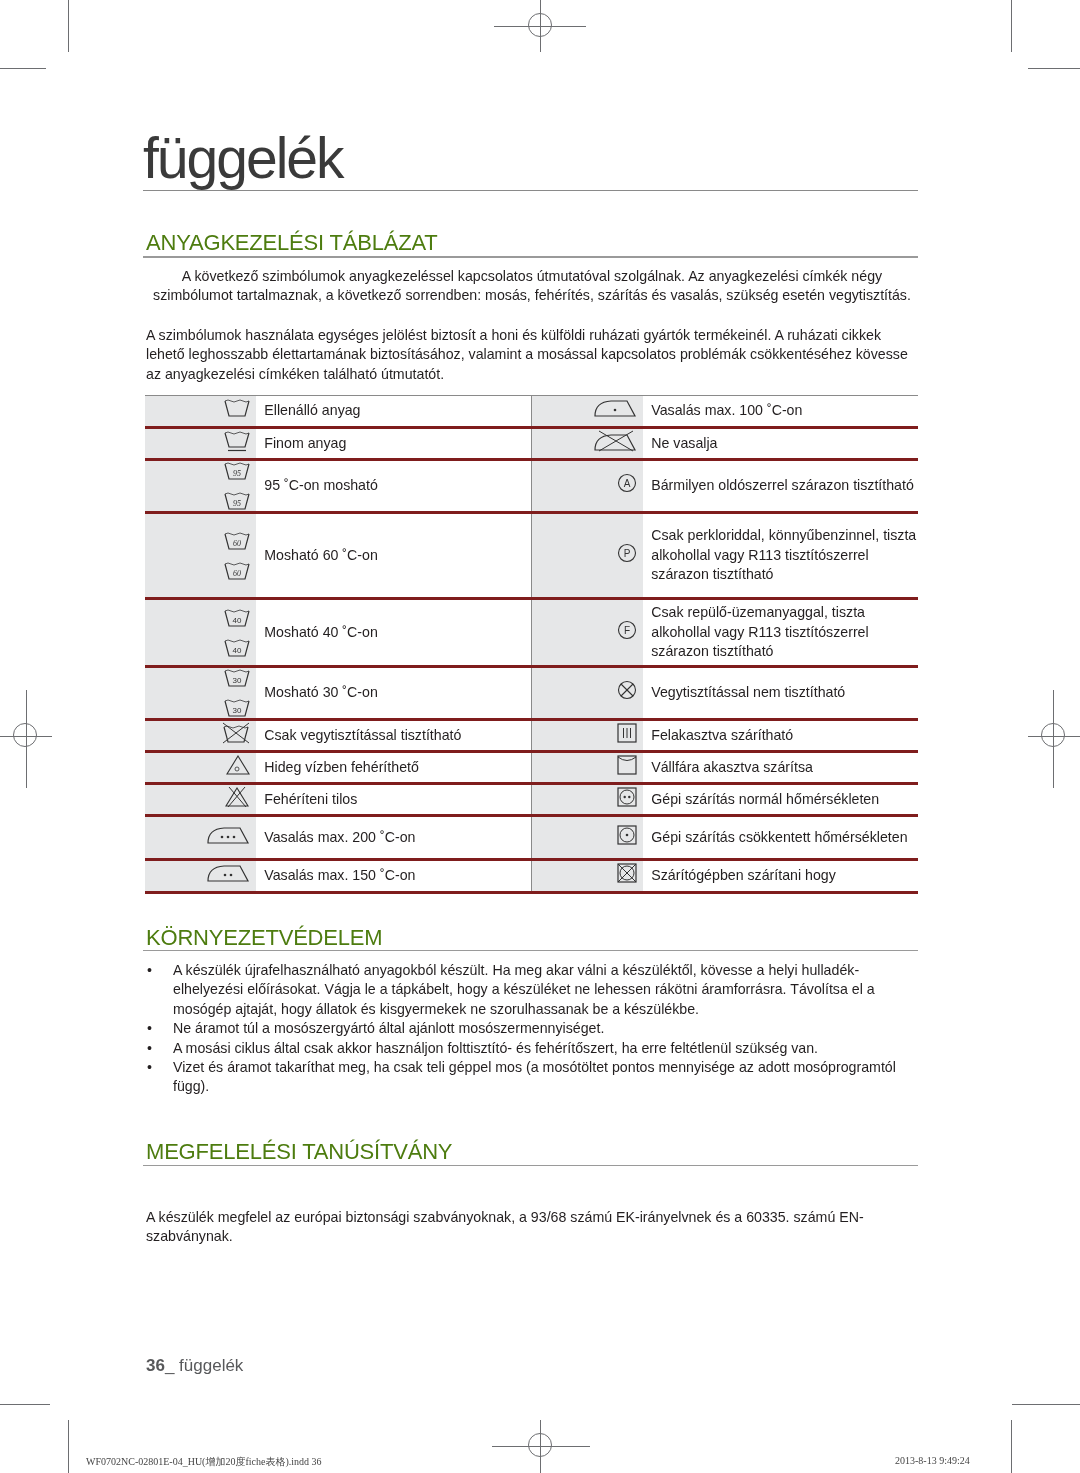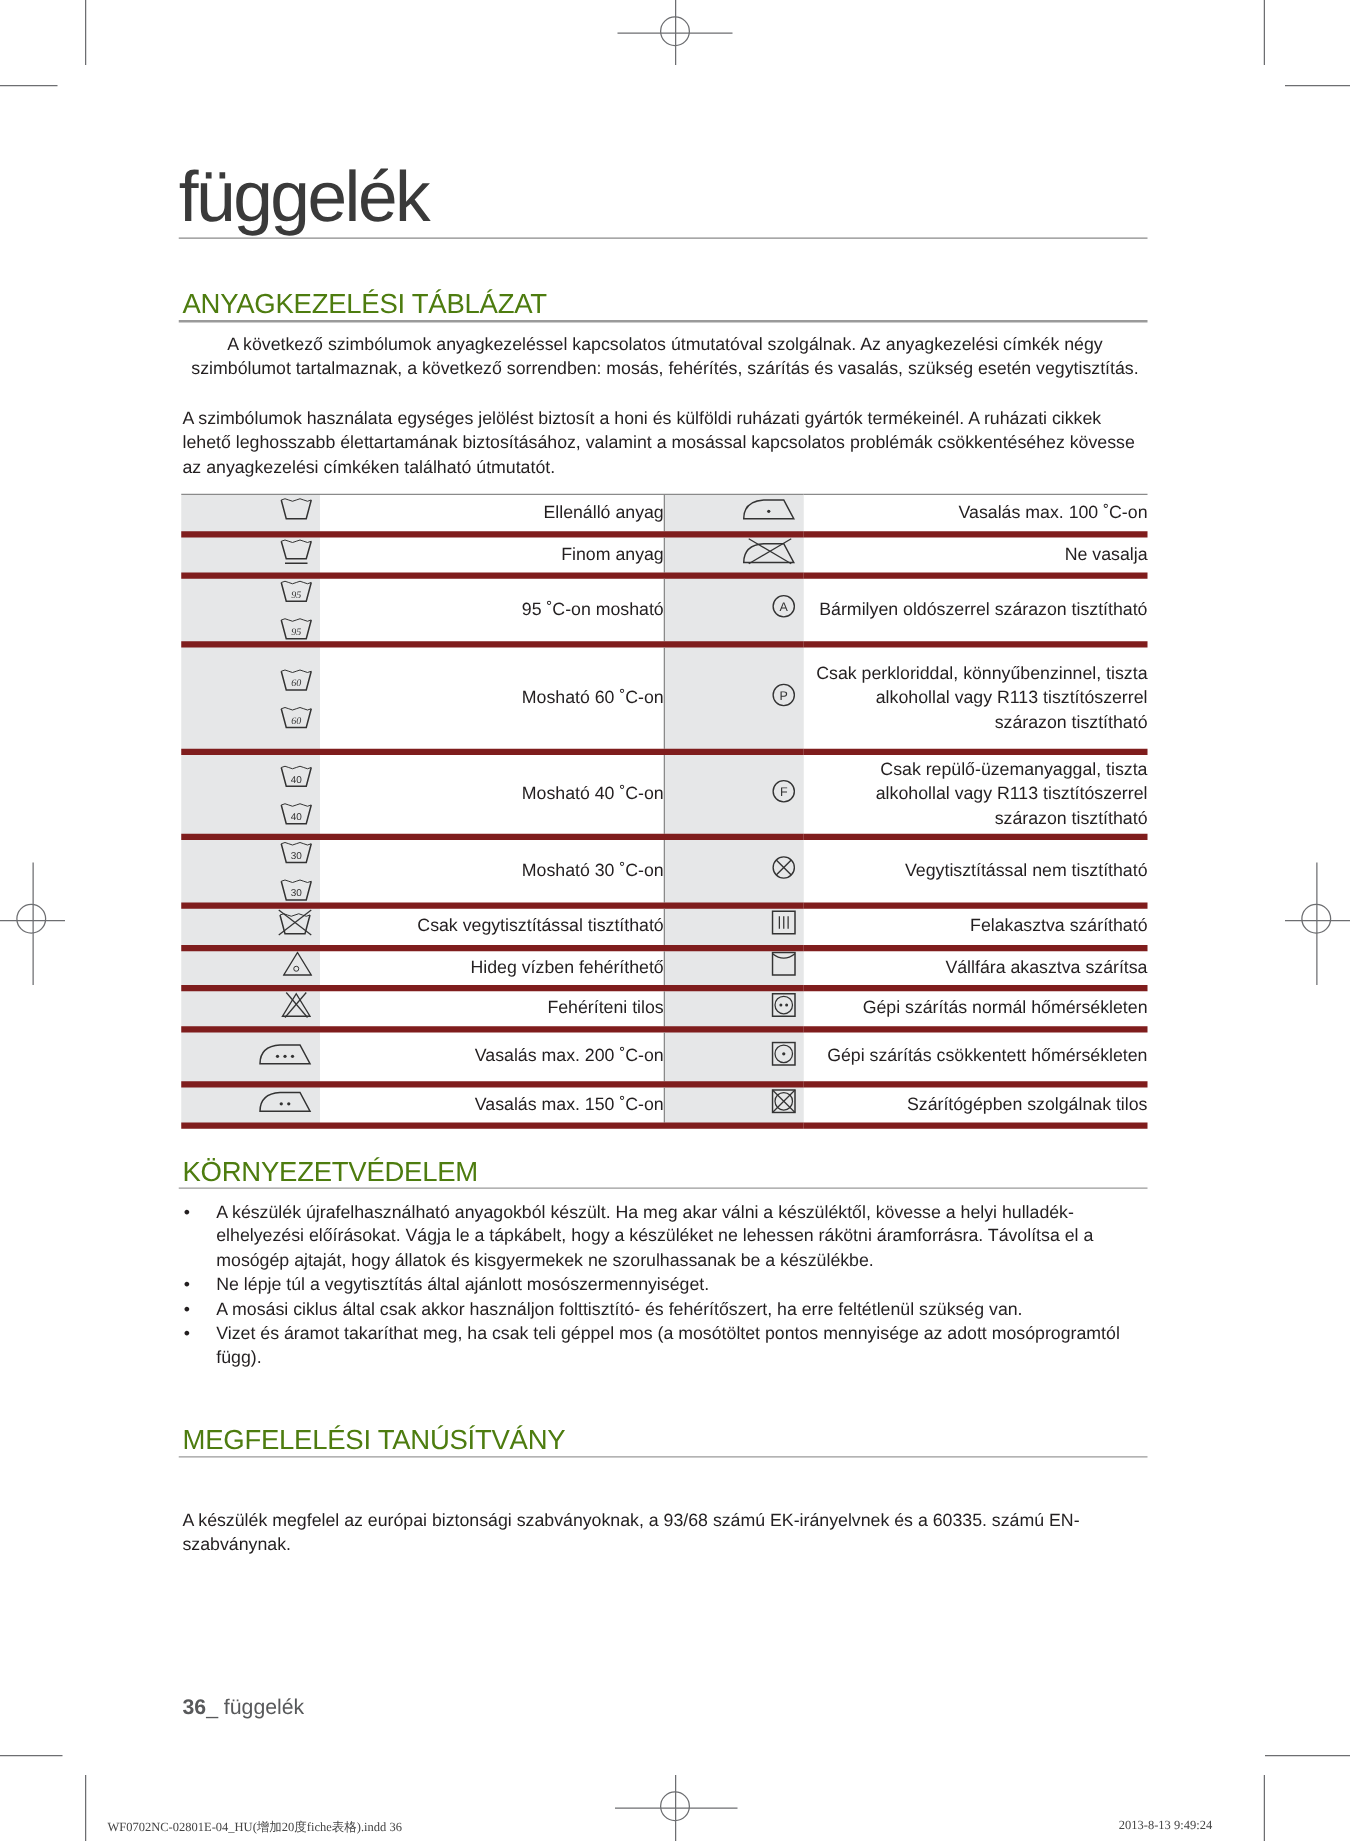--- a/index.html
+++ b/index.html
@@ -9,21 +9,21 @@
   .reg { position:absolute; width:24px; height:24px; border:1px solid #6d6e71; border-radius:50%; box-sizing:border-box; }
   .page-title { position:absolute; left:143px; top:118px; font-family:"Liberation Sans", sans-serif;
                 font-size:57px; font-weight:normal; color:#3a3a3a; letter-spacing:-2px; line-height:80px;
                 -webkit-text-stroke:0; }
   .page-title span { font-weight:100; }
   .title-rule { position:absolute; left:143px; width:775px; top:190px; height:1px; background:#8a8a8a; }
   h2 { position:absolute; margin:0; left:146px; font-size:22px; font-weight:normal; color:#4d7c0f; line-height:26px; letter-spacing:-0.2px; }
   .h-rule { position:absolute; left:143px; width:775px; height:2px; background:#9a9a9a; }
   .para { position:absolute; left:146px; width:772px; font-size:14.2px; line-height:19.4px; color:#231f20; margin:0; }
   table.care { position:absolute; left:145px; top:395px; width:773px; border-collapse:collapse; font-size:14.2px; }
-  table.care td { border-top:1px solid #8a8a8a; border-bottom:5px solid #7f1d1d; padding:0; vertical-align:middle; line-height:19.4px;text-align:right; }
+  table.care td { border-top:1px solid #8a8a8a; border-bottom:3px solid #7f1d1d; padding:0; vertical-align:middle; line-height:19.4px; }
   td.ic { background:#e6e7e8; text-align:right; padding-right:6px !important; width:105px; }
   td.tx { padding-left:8px !important; width:266px; }
   td.sep { border-left:1px solid #8a8a8a; }
   .icons { display:inline-flex; gap:10px; align-items:center; justify-content:flex-end;flex-direction:column; }
   svg { display:block; }
   ul.bullets { position:absolute; left:146px; width:772px; margin:0; padding:0; list-style:none; font-size:14.2px; line-height:19.4px; }
   ul.bullets li { position:relative; padding-left:27px; }
   ul.bullets li::before { content:"•"; position:absolute; left:1px; top:0; }
   .footer-page { position:absolute; left:146px; top:1356px; font-size:17px; color:#58595b; }
   .footer-page b { font-weight:bold; }
@@ -284,30 +284,30 @@
           </span></td>
     <td class="tx">Vasalás max. 150 ˚C-on</td>
     <td class="ic sep"><span class="icons">
       <svg width="20" height="20" viewBox="0 0 20 20">
               <rect x="1" y="1" width="18" height="18" fill="none" stroke="#333" stroke-width="1.2"></rect>
               <circle cx="10" cy="10" r="7" fill="none" stroke="#333" stroke-width="1"></circle>
               <line x1="1" y1="1" x2="19" y2="19" stroke="#333" stroke-width="1"></line>
               <line x1="19" y1="1" x2="1" y2="19" stroke="#333" stroke-width="1"></line>
             </svg>
           </span></td>
-    <td class="tx">Szárítógépben szolgálnak tilos</td>
+    <td class="tx">Szárítógépben szárítani hogy</td>
   </tr>
 </tbody>
   </table>
 
 <h2 style="top:925px;">KÖRNYEZETVÉDELEM</h2>
 <div class="h-rule" style="top:950px;height:1px;"></div>
 <ul class="bullets" style="top:961px;">
   <li>A készülék újrafelhasználható anyagokból készült. Ha meg akar válni a készüléktől, kövesse a helyi hulladék-elhelyezési előírásokat. Vágja le a tápkábelt, hogy a készüléket ne lehessen rákötni áramforrásra. Távolítsa el a mosógép ajtaját, hogy állatok és kisgyermekek ne szorulhassanak be a készülékbe.</li>
-  <li>Ne lépje túl a vegytisztítás által ajánlott mosószermennyiséget.</li>
+  <li>Ne áramot túl a mosószergyártó által ajánlott mosószermennyiséget.</li>
   <li>A mosási ciklus által csak akkor használjon folttisztító- és fehérítőszert, ha erre feltétlenül szükség van.</li>
   <li>Vizet és áramot takaríthat meg, ha csak teli géppel mos (a mosótöltet pontos mennyisége az adott mosóprogramtól függ).</li>
 </ul>
 
 <h2 style="top:1139px;">MEGFELELÉSI TANÚSÍTVÁNY</h2>
 <div class="h-rule" style="top:1165px;height:1px;"></div>
 <p class="para" style="top:1176px;width:760px;margin-top:32px;">A készülék megfelel az európai biztonsági szabványoknak, a 93/68 számú EK-irányelvnek és a 60335. számú EN-szabványnak.</p>
 
 <div class="footer-page"><b>36</b><span>_ függelék</span></div>
 

